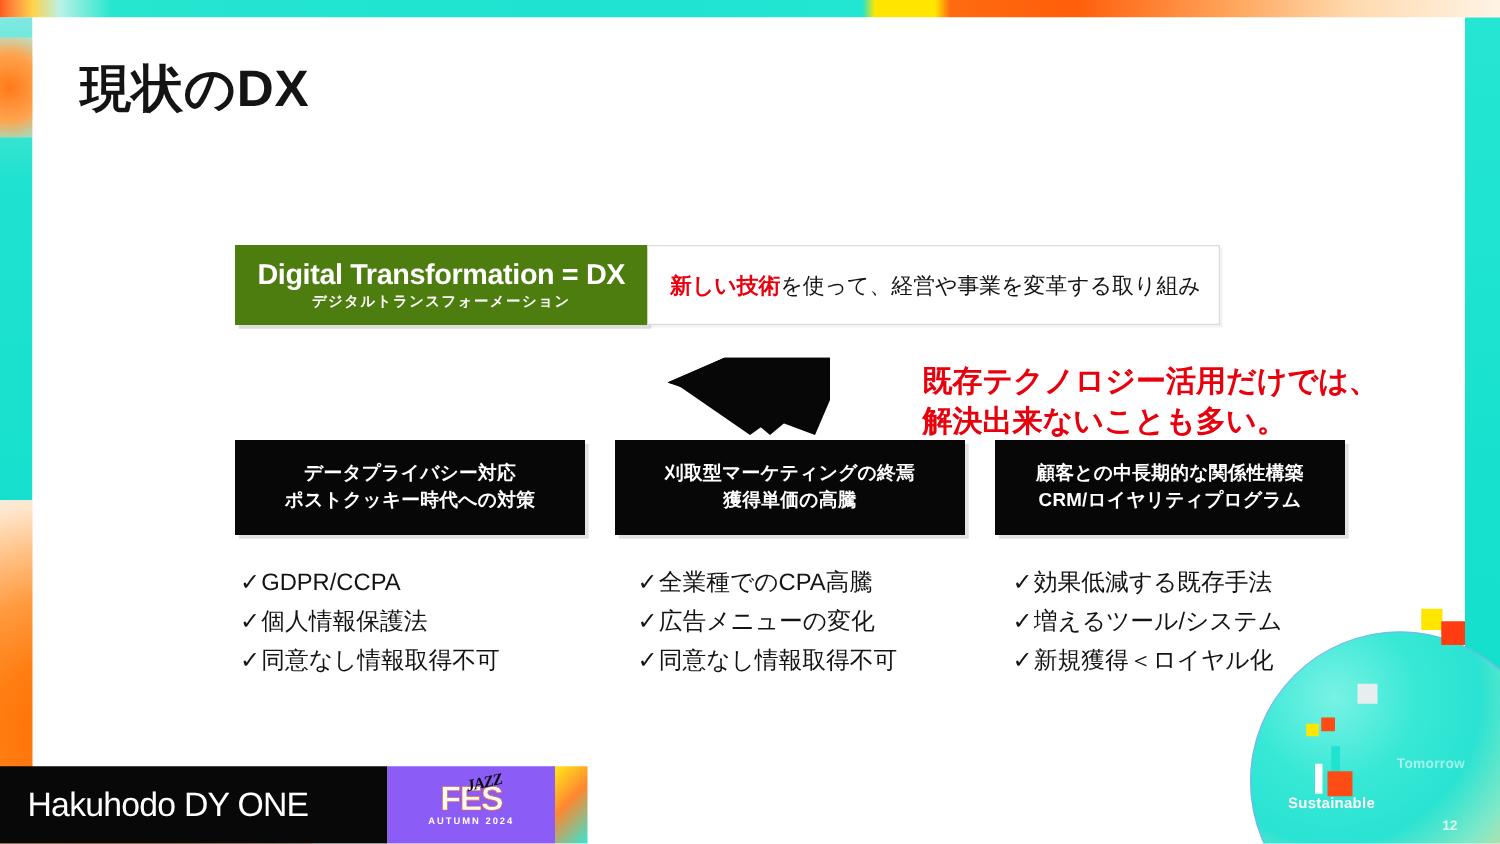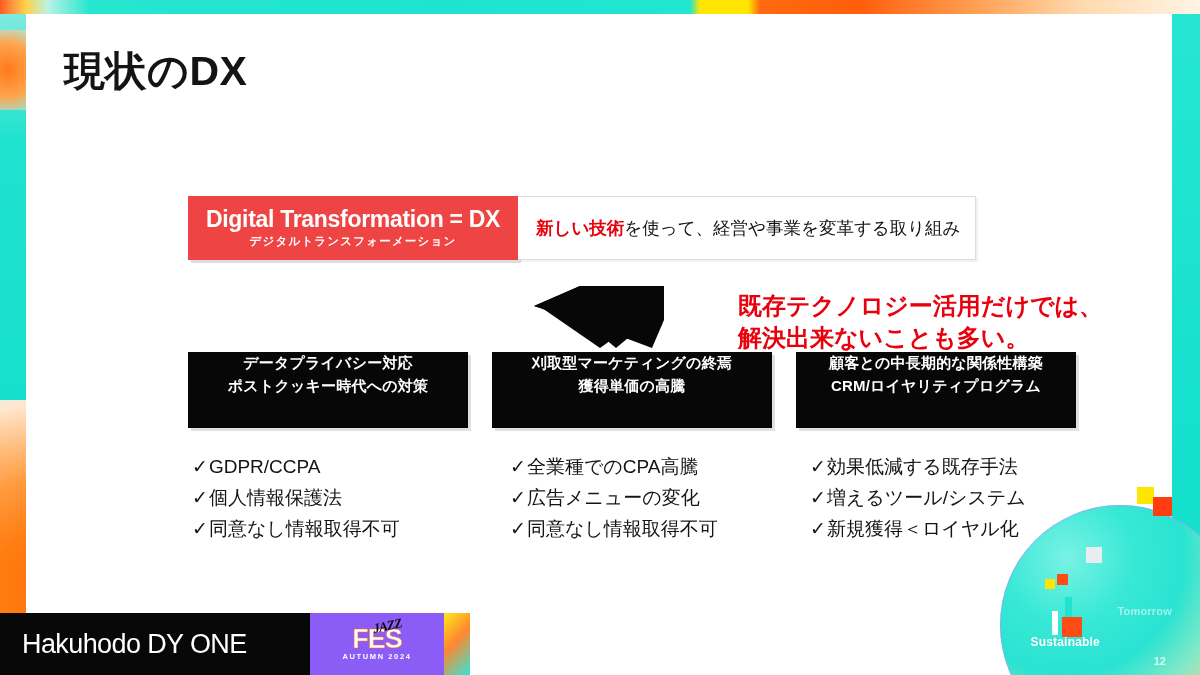--- a/index.html
+++ b/index.html
@@ -95,21 +95,21 @@
   .slide-title {
     position:absolute; left:38px; top:30px;
     font-size:41px; font-weight:700; color:#141414;
     letter-spacing:0.5px;
   }
 
   
   .def-row { position:absolute; left:162px; top:182px; display:flex; align-items:stretch; }
 
   .def-box {
-    width:330px; height:64px; background:#ef4444;
+    width:330px; height:64px; background:#4d7c0f;
     display:flex; flex-direction:column; align-items:center; justify-content:center;
     box-shadow: 3px 3px 0 rgba(120,120,120,0.25);
   }
   .def-en {
     color:#ffffff; font-size:23px; font-weight:700; letter-spacing:-0.3px;
     line-height:1.05; white-space:nowrap;
   }
   .def-jp {
     color:#ffffff; font-size:11.5px; font-weight:700; letter-spacing:1.2px;
     margin-top:3px; white-space:nowrap;
@@ -136,23 +136,23 @@
 
   
   .cols {
     position:absolute; left:162px; top:338px;
     width:890px; display:flex; gap:24px;
   }
   .col { width:280px; }
 
   .col-head {
     height:76px; background:#070707;
-    display:flex; flex-direction:column; align-items:center; justify-content:flex-start;
+    display:flex; flex-direction:column; align-items:center; justify-content:center;
     box-shadow: 3px 3px 0 rgba(120,120,120,0.22);
-    padding:0 8px;
+    padding:12px 8px;
   }
   .col-head .line {
     color:#ffffff; font-size:15px; font-weight:700;
     line-height:1.5; white-space:nowrap; letter-spacing:0.2px;
   }
 
   .col-list { margin-top:24px; padding-left:4px; }
   .col-list li {
     list-style:none; font-size:19px; color:#141414;
     line-height:1.62; white-space:nowrap;

